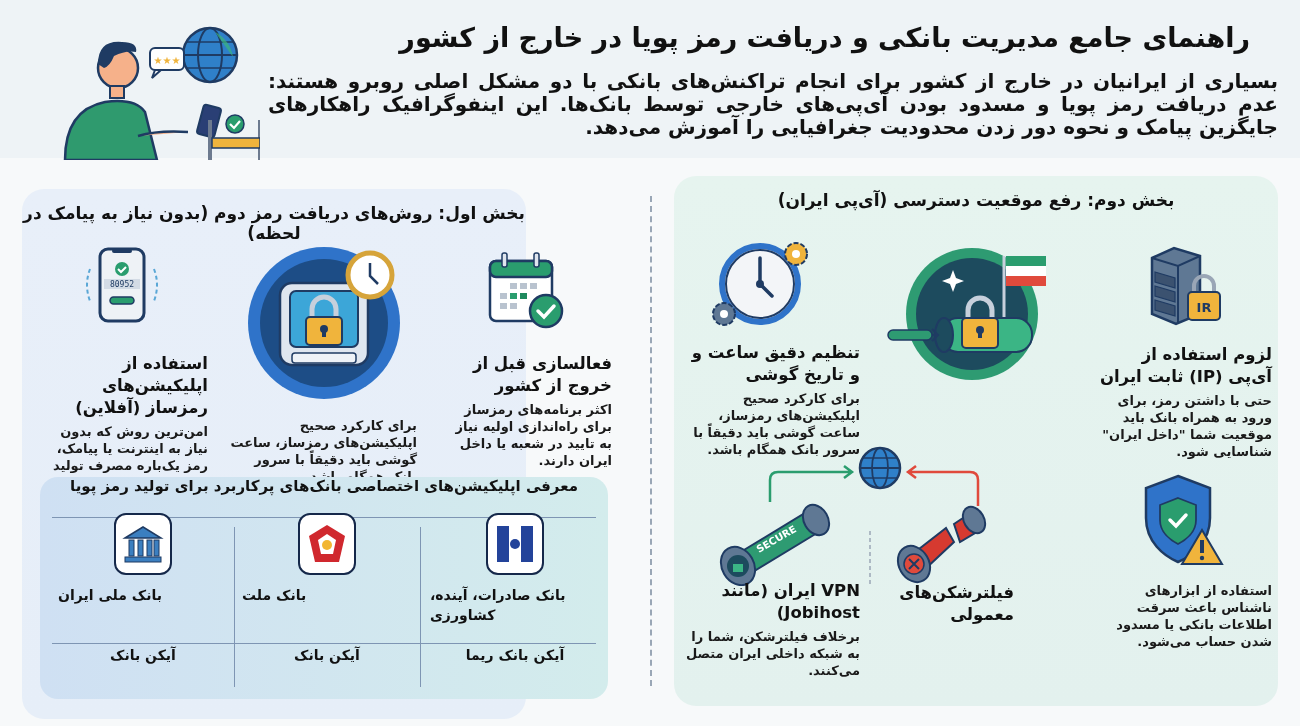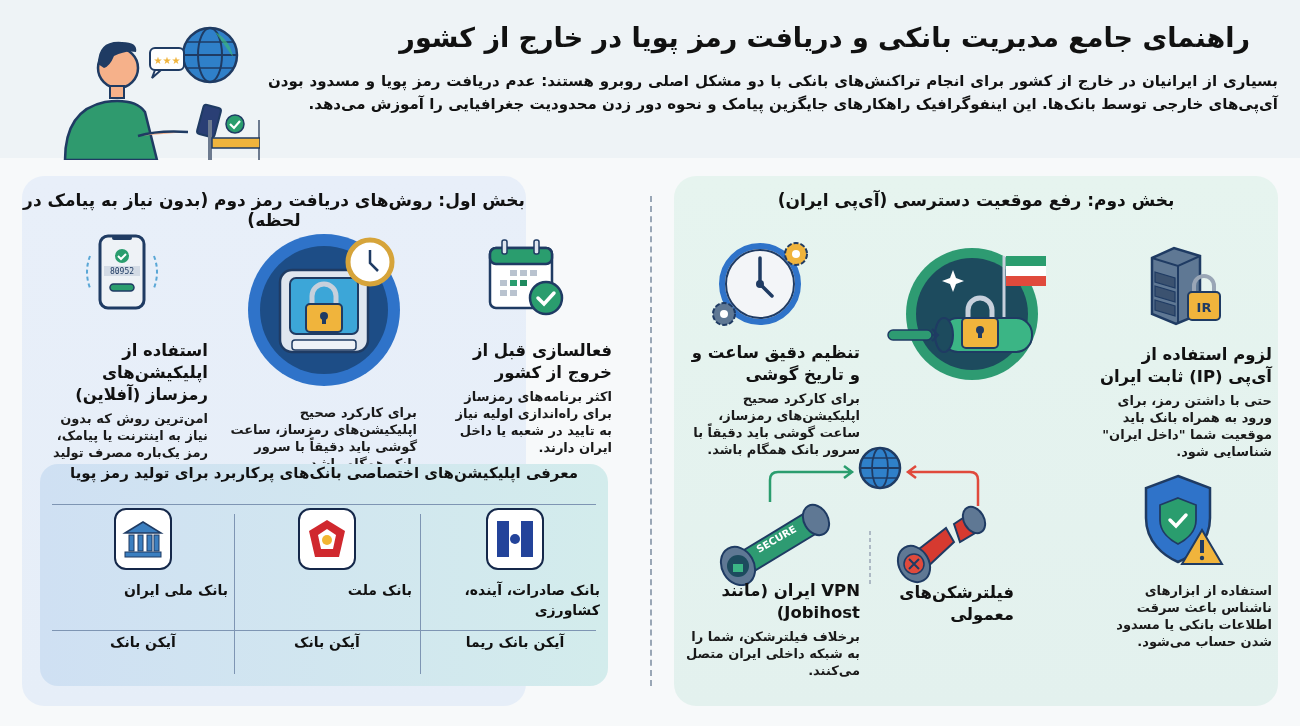--- a/index.html
+++ b/index.html
@@ -15,28 +15,28 @@
     background: #eef3f6;
   }
   .title {
     position: absolute; right: 50px; top: 22px; width: 900px;
     direction: rtl; text-align: right;
     font-size: 27px; font-weight: bold; letter-spacing: -0.5px;
   }
   .intro {
     position: absolute; right: 22px; top: 70px; width: 1010px;
     direction: rtl; text-align: justify;
-    font-size: 15px; font-weight: bold; line-height: 23px;
+    font-size: 20px; font-weight: bold; line-height: 23px;
   }
   .hero { position: absolute; left: 50px; top: 20px; width: 210px; height: 140px; }
 
   .panel {
     position: absolute; top: 176px; height: 530px; border-radius: 22px;
   }
-  .panel-left { left: 22px; width: 504px; background: linear-gradient(180deg,#e8eff9,#e6eef8); }
+  .panel-left { left: 22px; width: 504px; background: linear-gradient(180deg,#e8eff9,#e6eef8); margin-top: 13px; }
   .panel-right { left: 674px; width: 604px; background: linear-gradient(180deg,#e6f4ef,#e3f1ee); }
   .divider {
     position: absolute; left: 650px; top: 196px; height: 490px;
     border-left: 2px dashed #9aa7b6;
   }
   .panel-title {
     position: absolute; top: 14px; left: 0; right: 0; text-align: center;
     direction: rtl; font-size: 17px; font-weight: bold;
   }
   .item { position: absolute; direction: rtl; }
@@ -47,21 +47,21 @@
   .apps-box {
     position: absolute; left: 18px; top: 288px; width: 568px; height: 222px;
     border-radius: 18px; background: linear-gradient(90deg,#cfe0f3,#d3ecec);
   }
   .apps-title {
     position: absolute; top: 0; left: 0; right: 0; text-align: center;
     direction: rtl; font-size: 15px; font-weight: bold;
   }
   .apps-hline { position: absolute; left: 12px; right: 12px; height: 1px; background: #7e95b3; }
   .apps-vline { position: absolute; top: 50px; height: 160px; width: 1px; background: #7e95b3; }
-  .app-col { position: absolute; top: 44px; width: 170px; text-align: right; direction: rtl; }
+  .app-col { position: absolute; top: 36px; width: 170px; text-align: left; direction: rtl; }
   .app-logo {
     width: 58px; height: 62px; margin: 0 auto; border: 2.5px solid #15284a;
     border-radius: 12px; background: #fff; display: flex; align-items: center; justify-content: center;
   }
   .app-name { font-size: 14px; font-weight: bold; margin-top: 10px; line-height: 20px; }
   .app-icon-label { position: absolute; top: 170px; width: 170px; text-align: center; direction: rtl; font-size: 14px; font-weight: bold; }
 </style>
 </head>
 <body>
 

